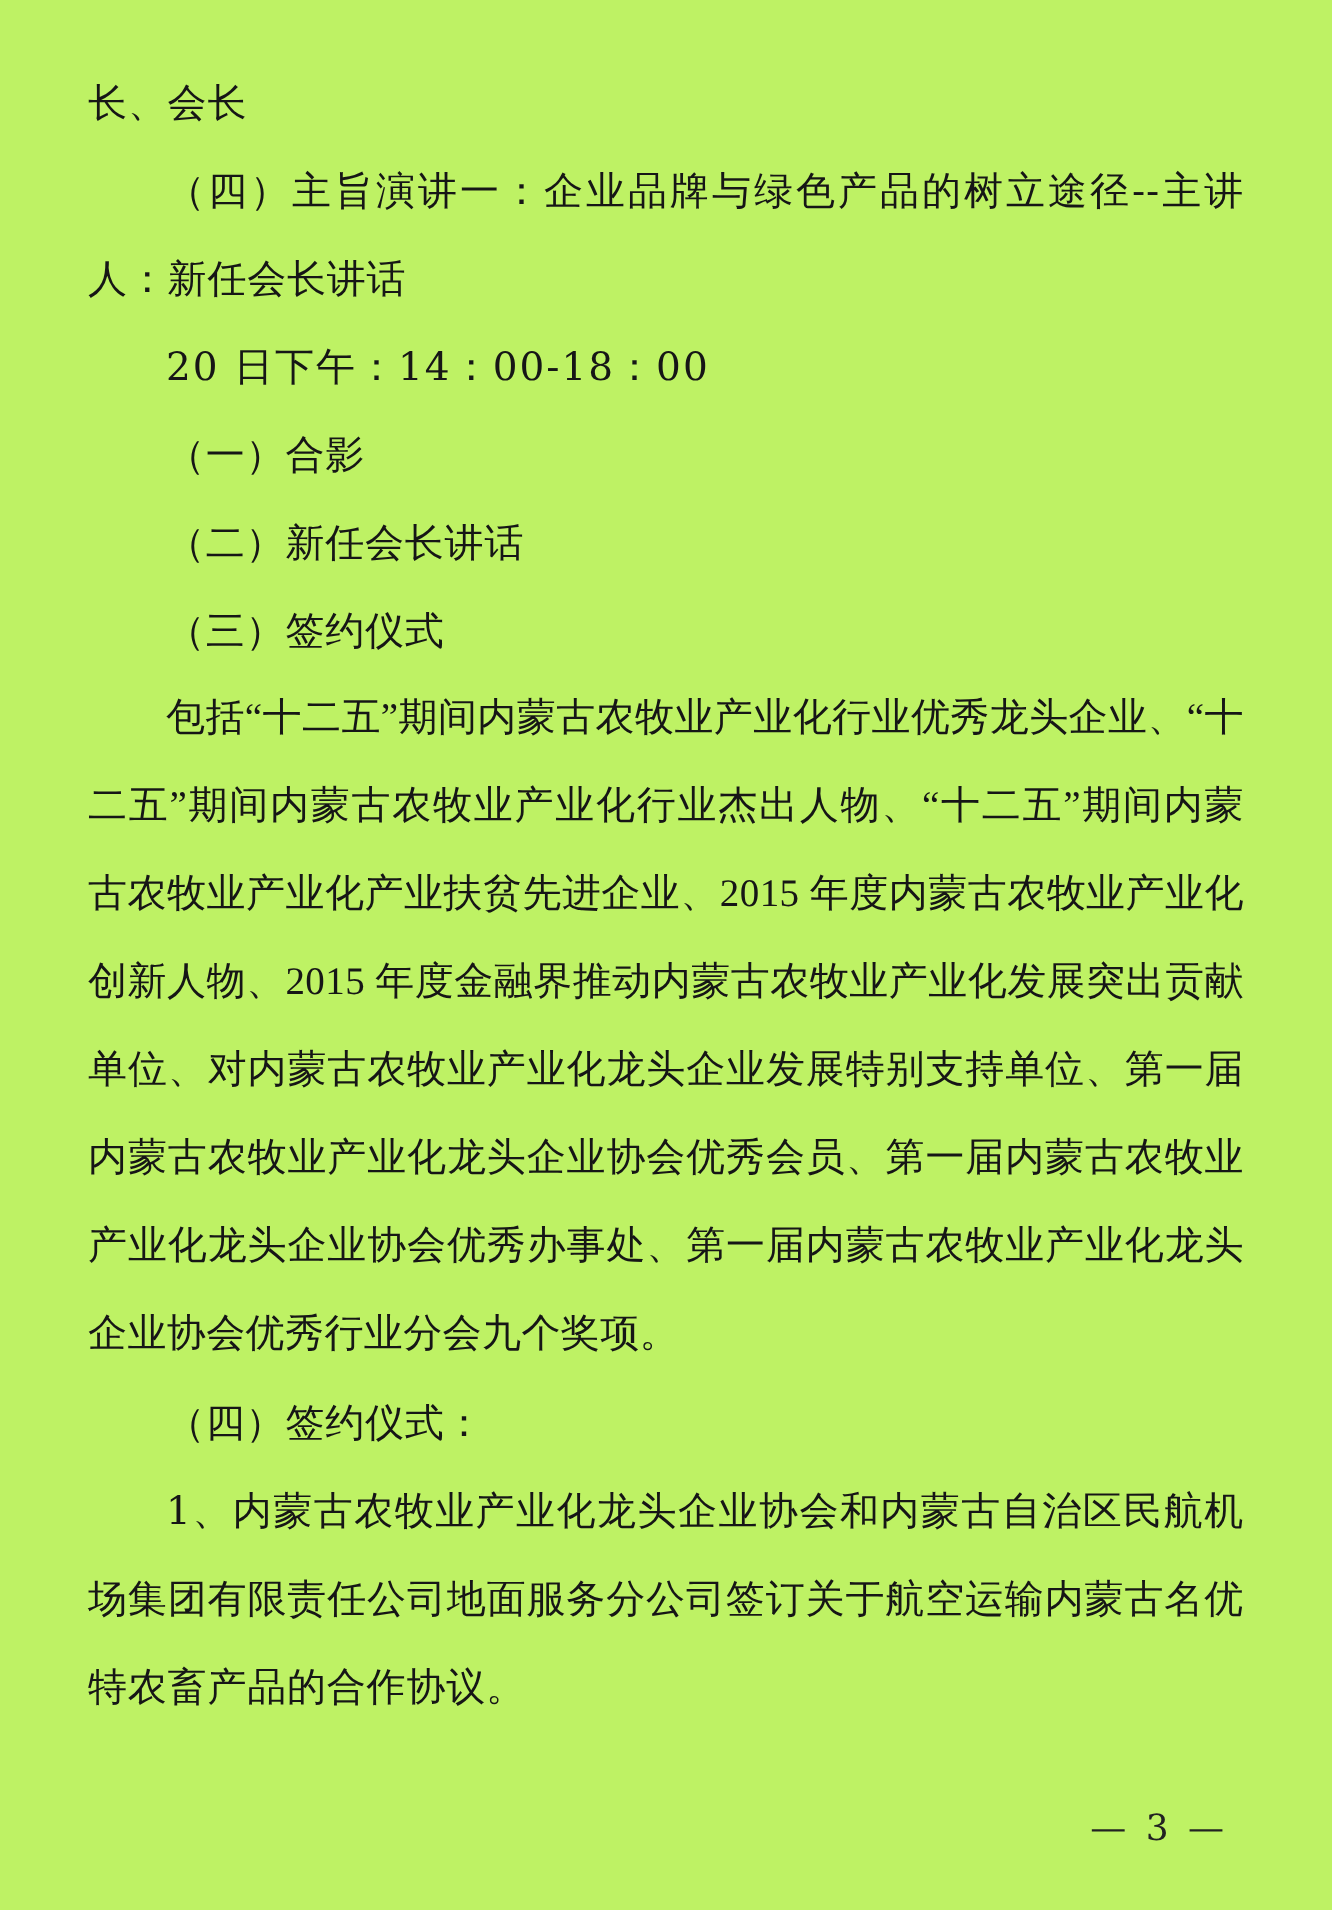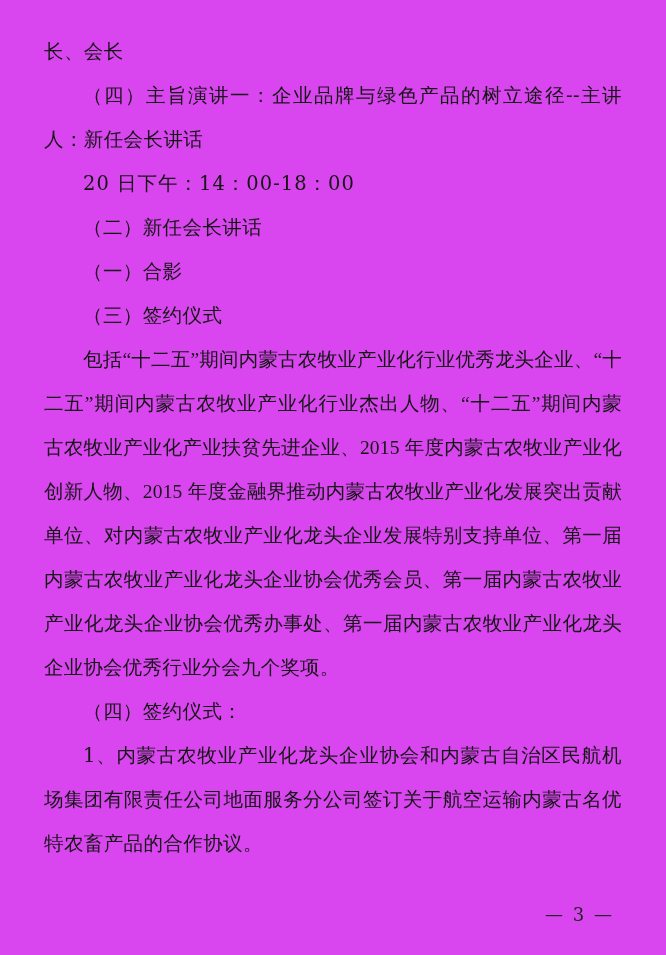--- a/index.html
+++ b/index.html
@@ -13,21 +13,21 @@
     font-family: "DejaVu Serif", "Liberation Serif", serif;
     color: #1a1a1a;
     overflow: hidden;
   }
   .page {
     position: relative;
     width: 666px;
     height: 955px;
     box-sizing: border-box;
     padding: 30px 44px 0 44px;
-    background: #d946ef;
+    background: #bef264;
   }
   .doc-body {
     font-size: 19.5px;
     line-height: 44px;
     letter-spacing: 0.4px;
     color: #161616;
     text-align: justify;
     text-justify: inter-ideograph;
   }
   .para {
@@ -65,23 +65,23 @@
 <div class="page">
 
   <div class="doc-body">
 
     <p class="para block">长、会长</p>
 
     <p class="para indent block">（四）主旨演讲一：企业品牌与绿色产品的树立途径--主讲人：新任会长讲话</p>
 
     <p class="para indent bold block">20 日下午：14：00-18：00</p>
 
+    <p class="para indent block">（一）合影</p>
+
     <p class="para indent block">（二）新任会长讲话</p>
-
-    <p class="para indent block">（一）合影</p>
 
     <p class="para indent block">（三）签约仪式</p>
 
     <p class="para indent block spaced">包括“十二五”期间内蒙古农牧业产业化行业优秀龙头企业、“十二五”期间内蒙古农牧业产业化行业杰出人物、“十二五”期间内蒙古农牧业产业化产业扶贫先进企业、2015 年度内蒙古农牧业产业化创新人物、2015 年度金融界推动内蒙古农牧业产业化发展突出贡献单位、对内蒙古农牧业产业化龙头企业发展特别支持单位、第一届内蒙古农牧业产业化龙头企业协会优秀会员、第一届内蒙古农牧业产业化龙头企业协会优秀办事处、第一届内蒙古农牧业产业化龙头企业协会优秀行业分会九个奖项。</p>
 
     <p class="para indent block">（四）签约仪式：</p>
 
     <p class="para indent block">1、内蒙古农牧业产业化龙头企业协会和内蒙古自治区民航机场集团有限责任公司地面服务分公司签订关于航空运输内蒙古名优特农畜产品的合作协议。</p>
 
 

